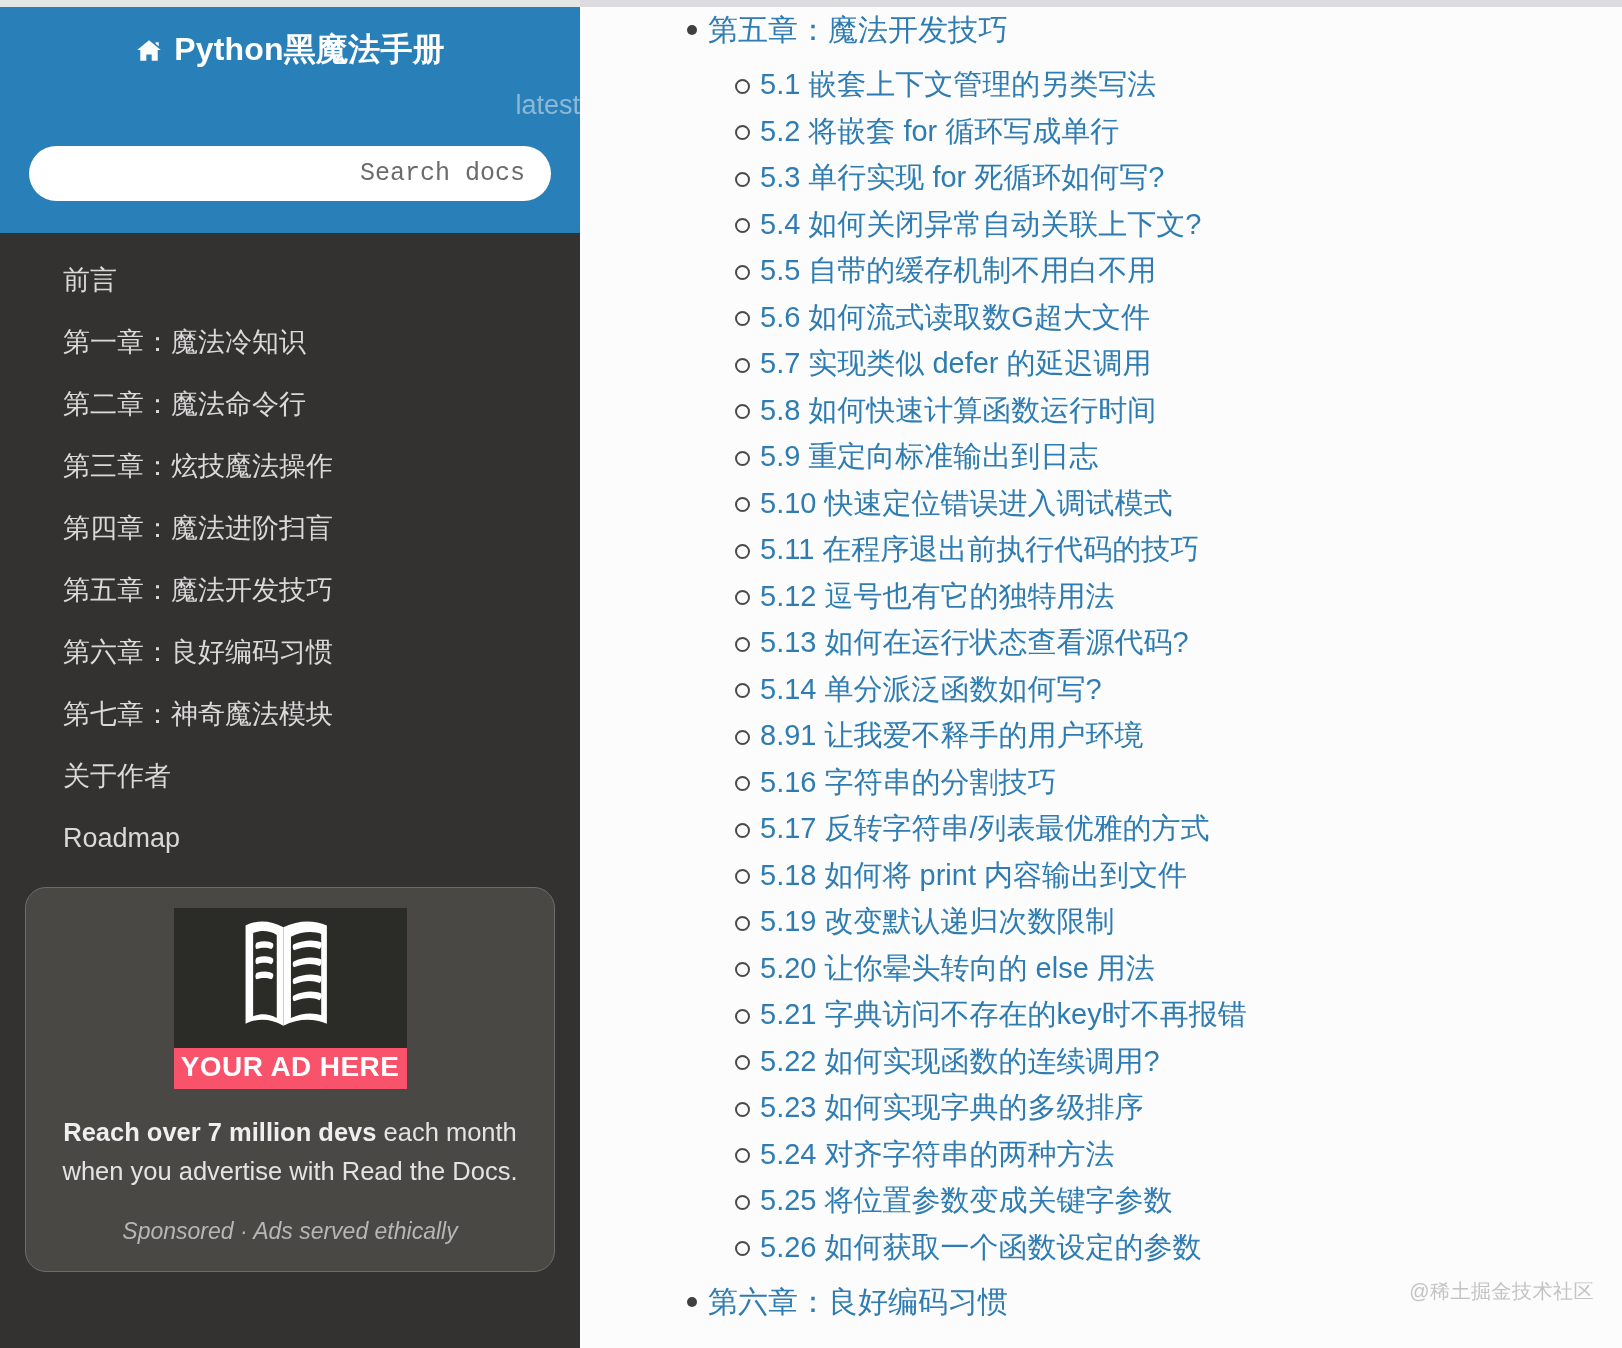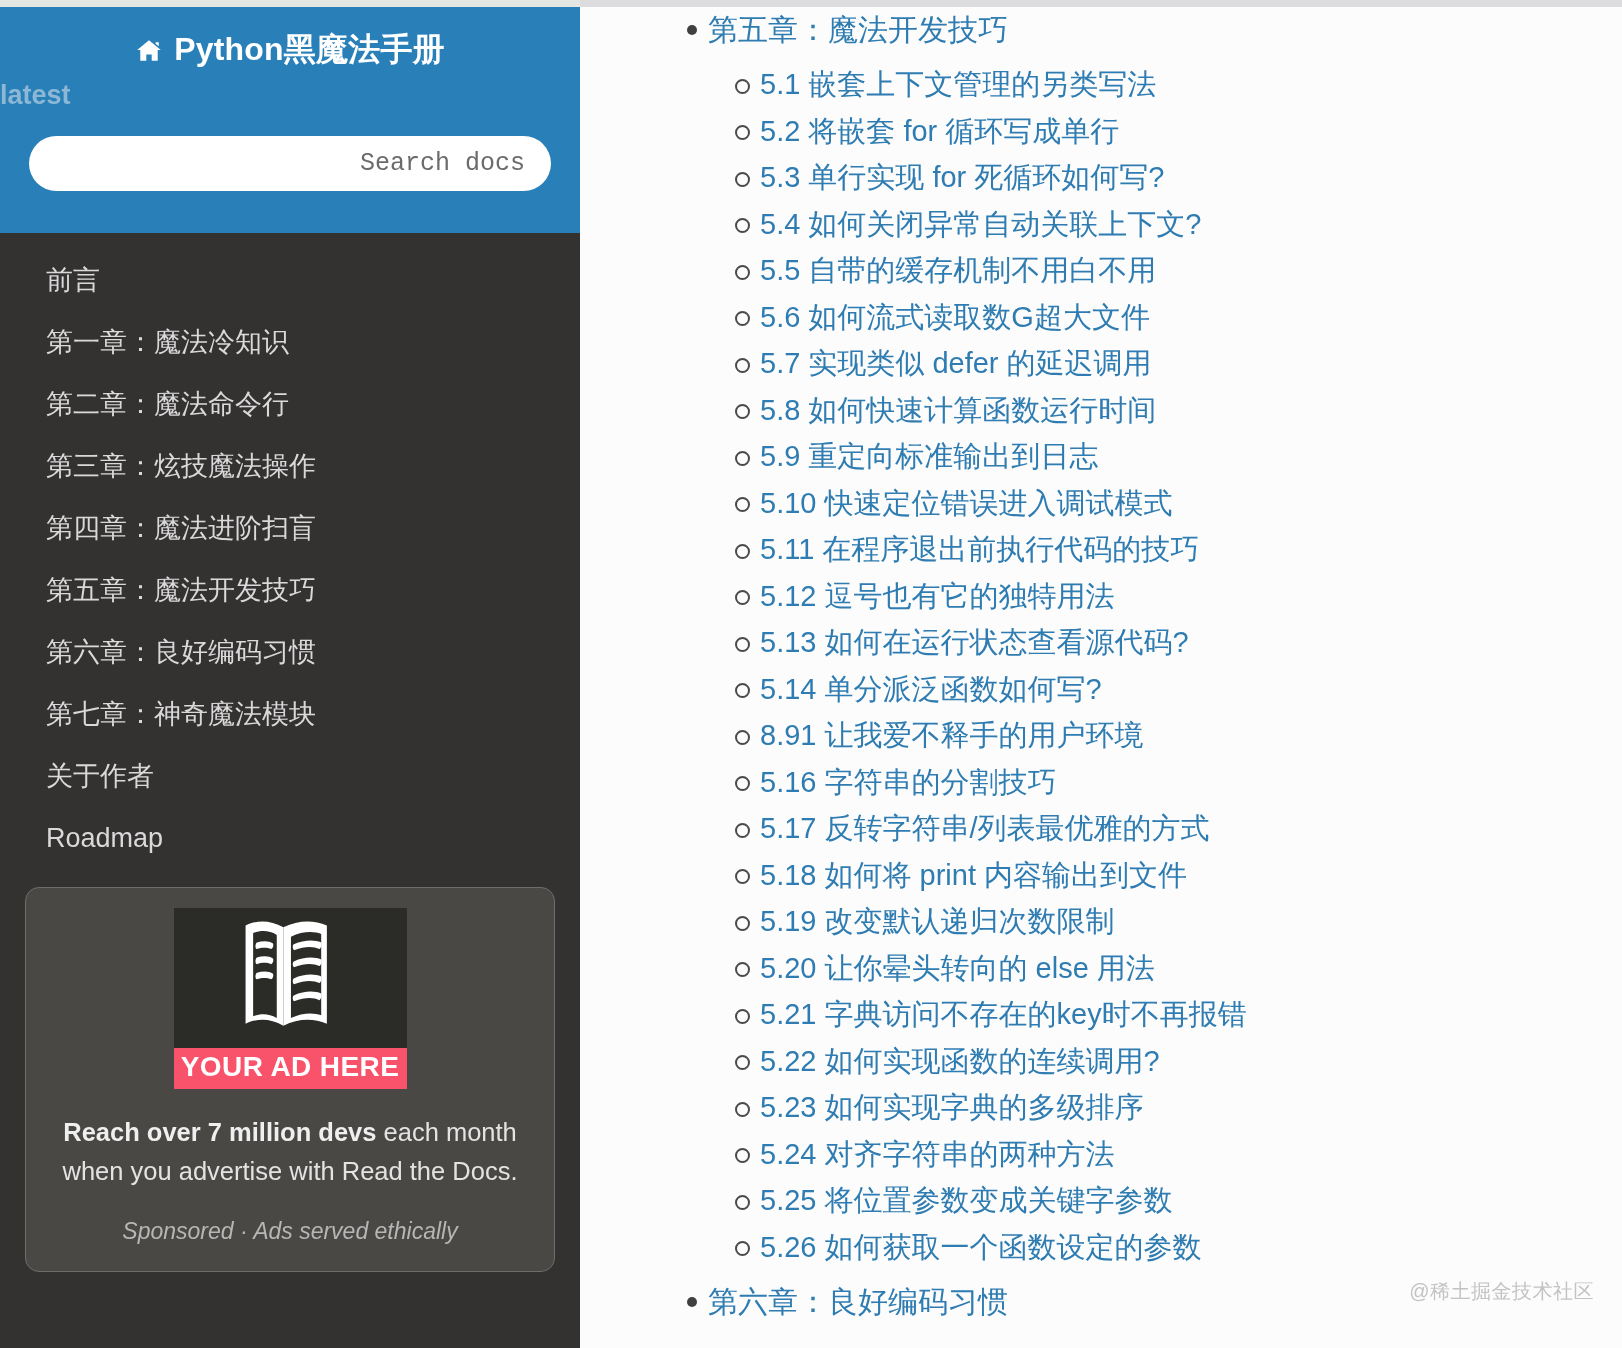--- a/index.html
+++ b/index.html
@@ -54,61 +54,61 @@
     line-height: 1.2;
     display: flex;
     align-items: center;
     justify-content: center;
     gap: 11px;
   }
   .home-ico { display: inline-block; width: 28px; height: 28px; }
   .sb-version {
     color: #8cb8d6;
     font-size: 27px;
-    text-align: left;
-    margin-top: 12px;
-    font-weight: 700;
+    text-align: right;
+    margin-top: 22px;
+    font-weight: 400;
   }
   .sb-search-wrap {
     margin: 25px 29px 0 29px;
   }
   .sb-search {
     width: 522px;
     height: 55px;
     border-radius: 50px;
     border: none;
     outline: none;
     padding: 0 26px;
     font-size: 25px;
     color: #555;
     font-family: Liberation Mono, monospace;
     background: #ffffff;
     text-align: right;
   }
   .sb-search::placeholder { color: #6b6b6b; opacity: 1; }
 
-  #sb-nav { padding: 34px 0 0 0; }
+  #sb-nav { padding: 34px 0 0 17px; }
   .nav-item {
     display: block;
     color: #d9d9d9;
     font-size: 27px;
     line-height: 1;
     padding: 0 0 0 46px;
     margin-bottom: 35px;
     text-decoration: none;
     cursor: pointer;
     white-space: nowrap;
   }
 
   
   #ad-block {
     margin: 28px 25px 0 25px;
     width: 530px;
     border: 1px solid #6d6d6d;
-    border-radius: 14px;
+    border-radius: 21px;
     background: #4a4845;
     padding: 20px 22px 26px 22px;
     text-align: center;
   }
   .ad-img {
     width: 233px;
     margin: 0 auto;
     display: block;
   }
   .ad-img-top {

